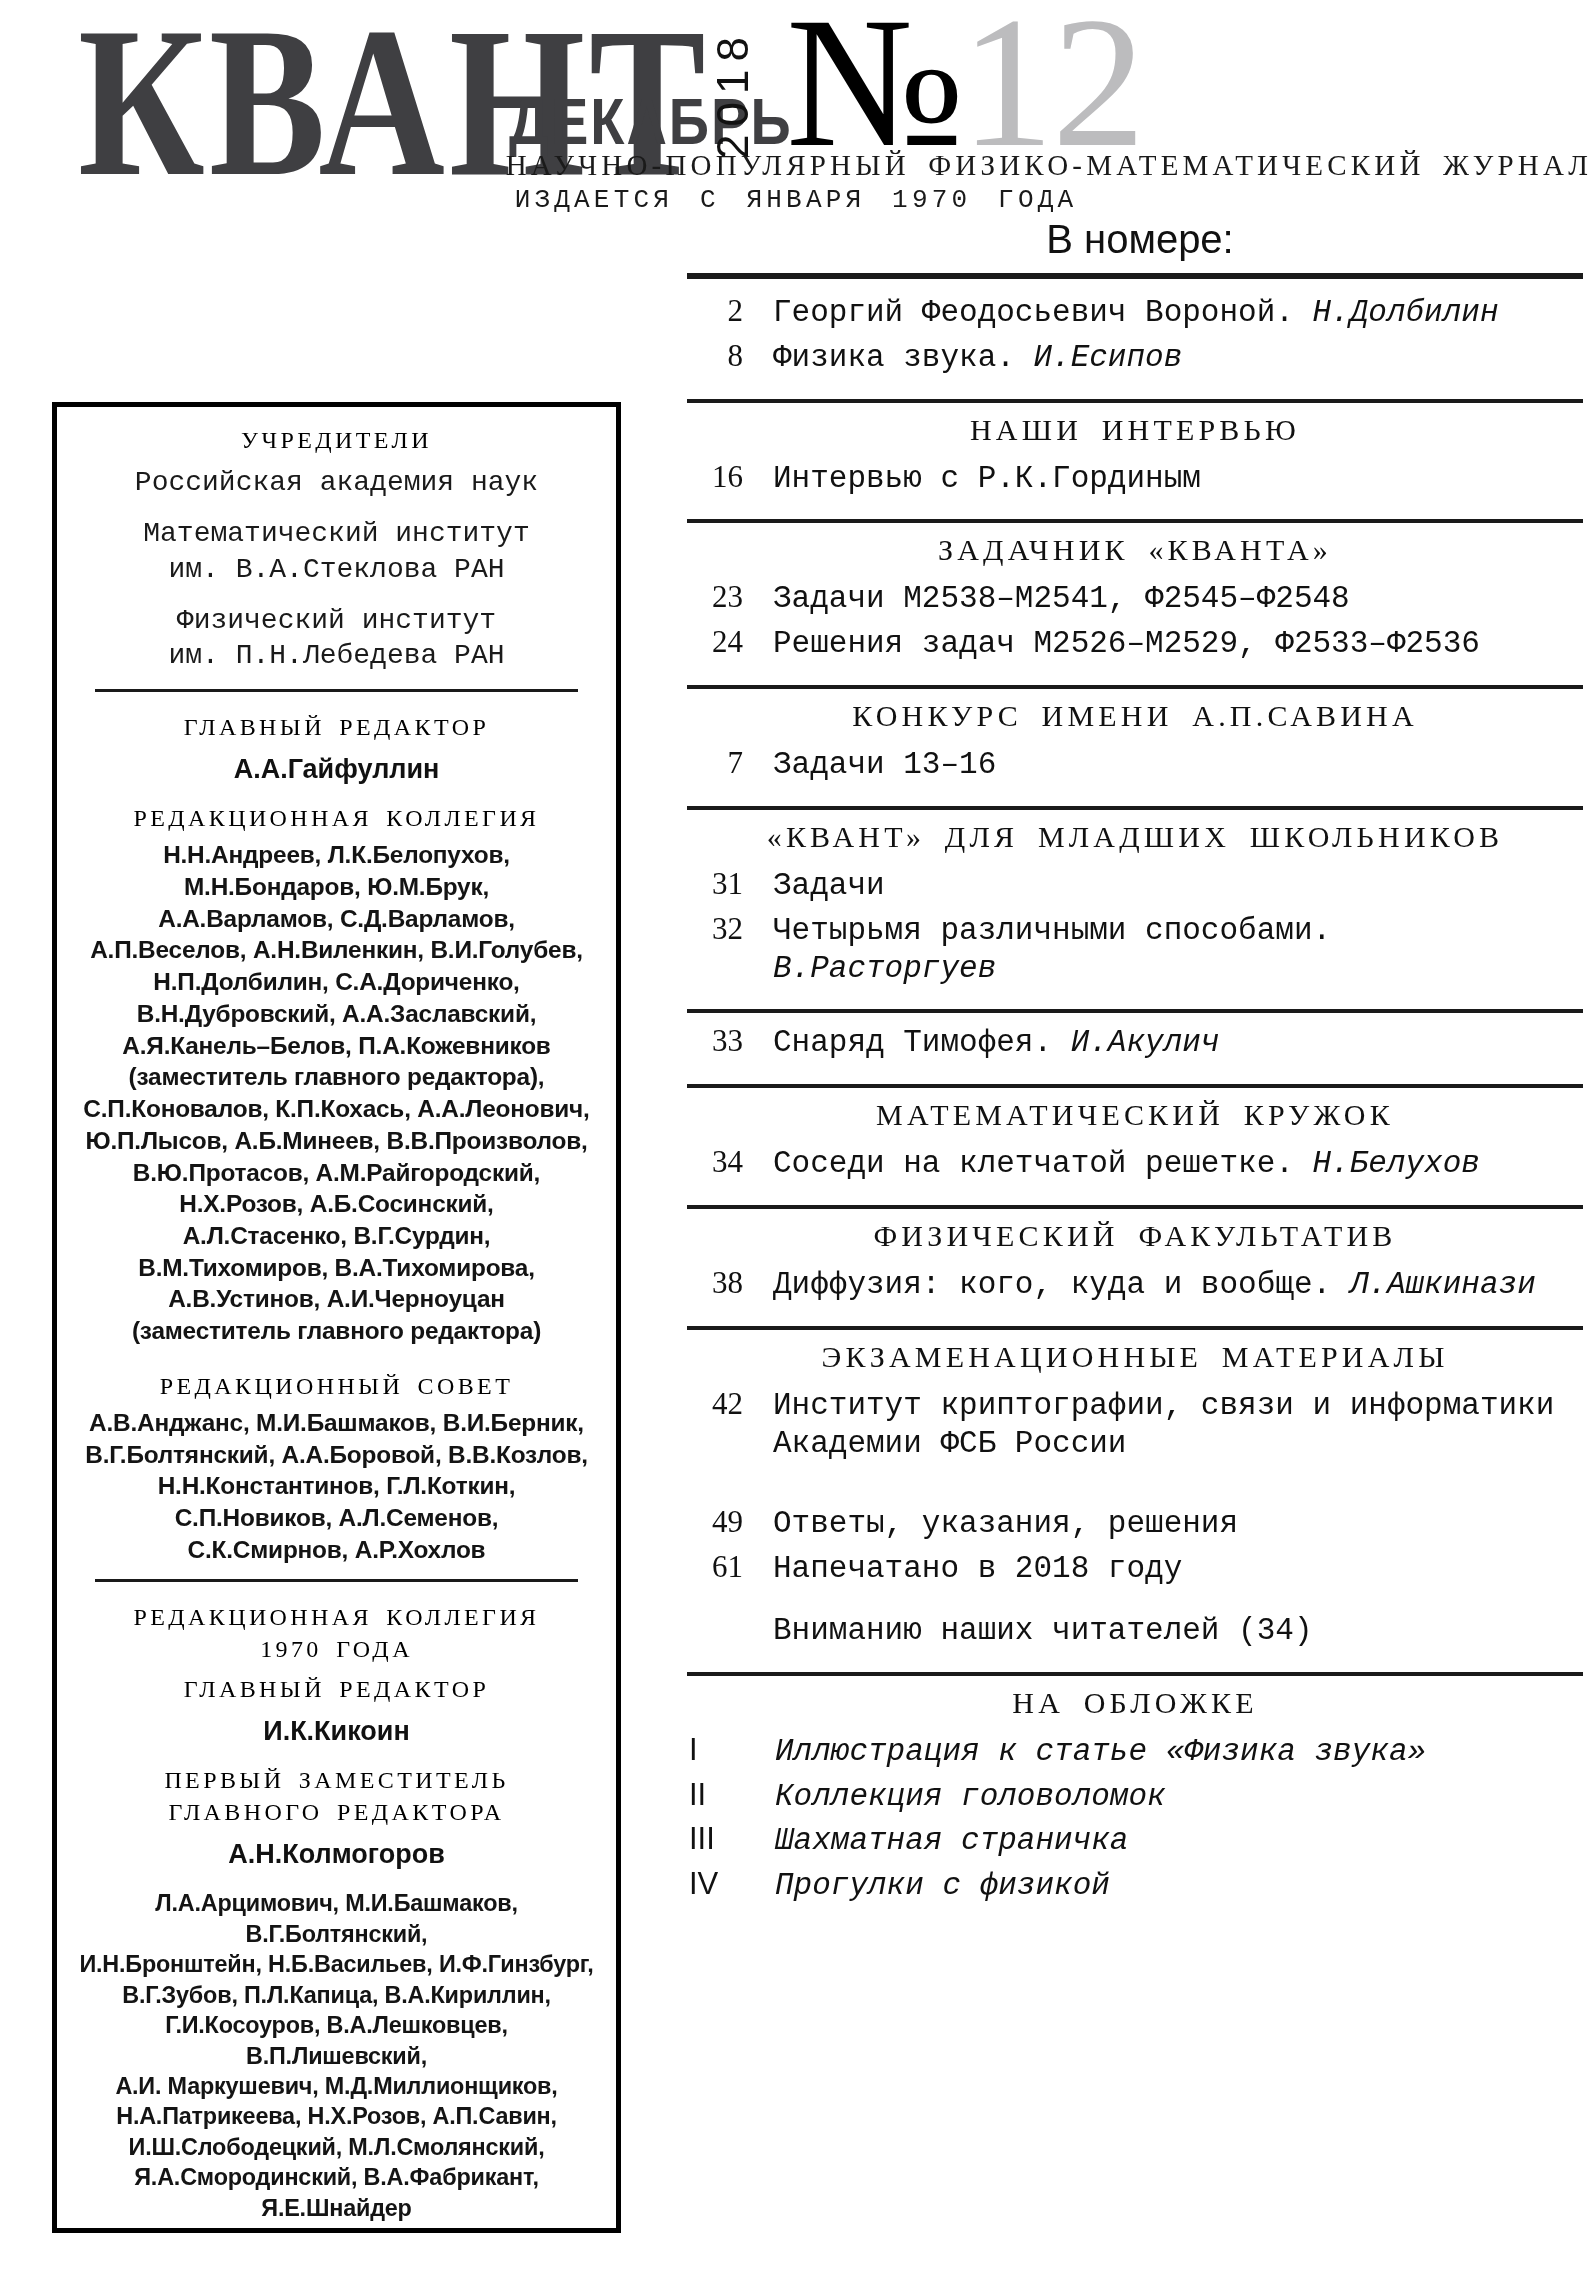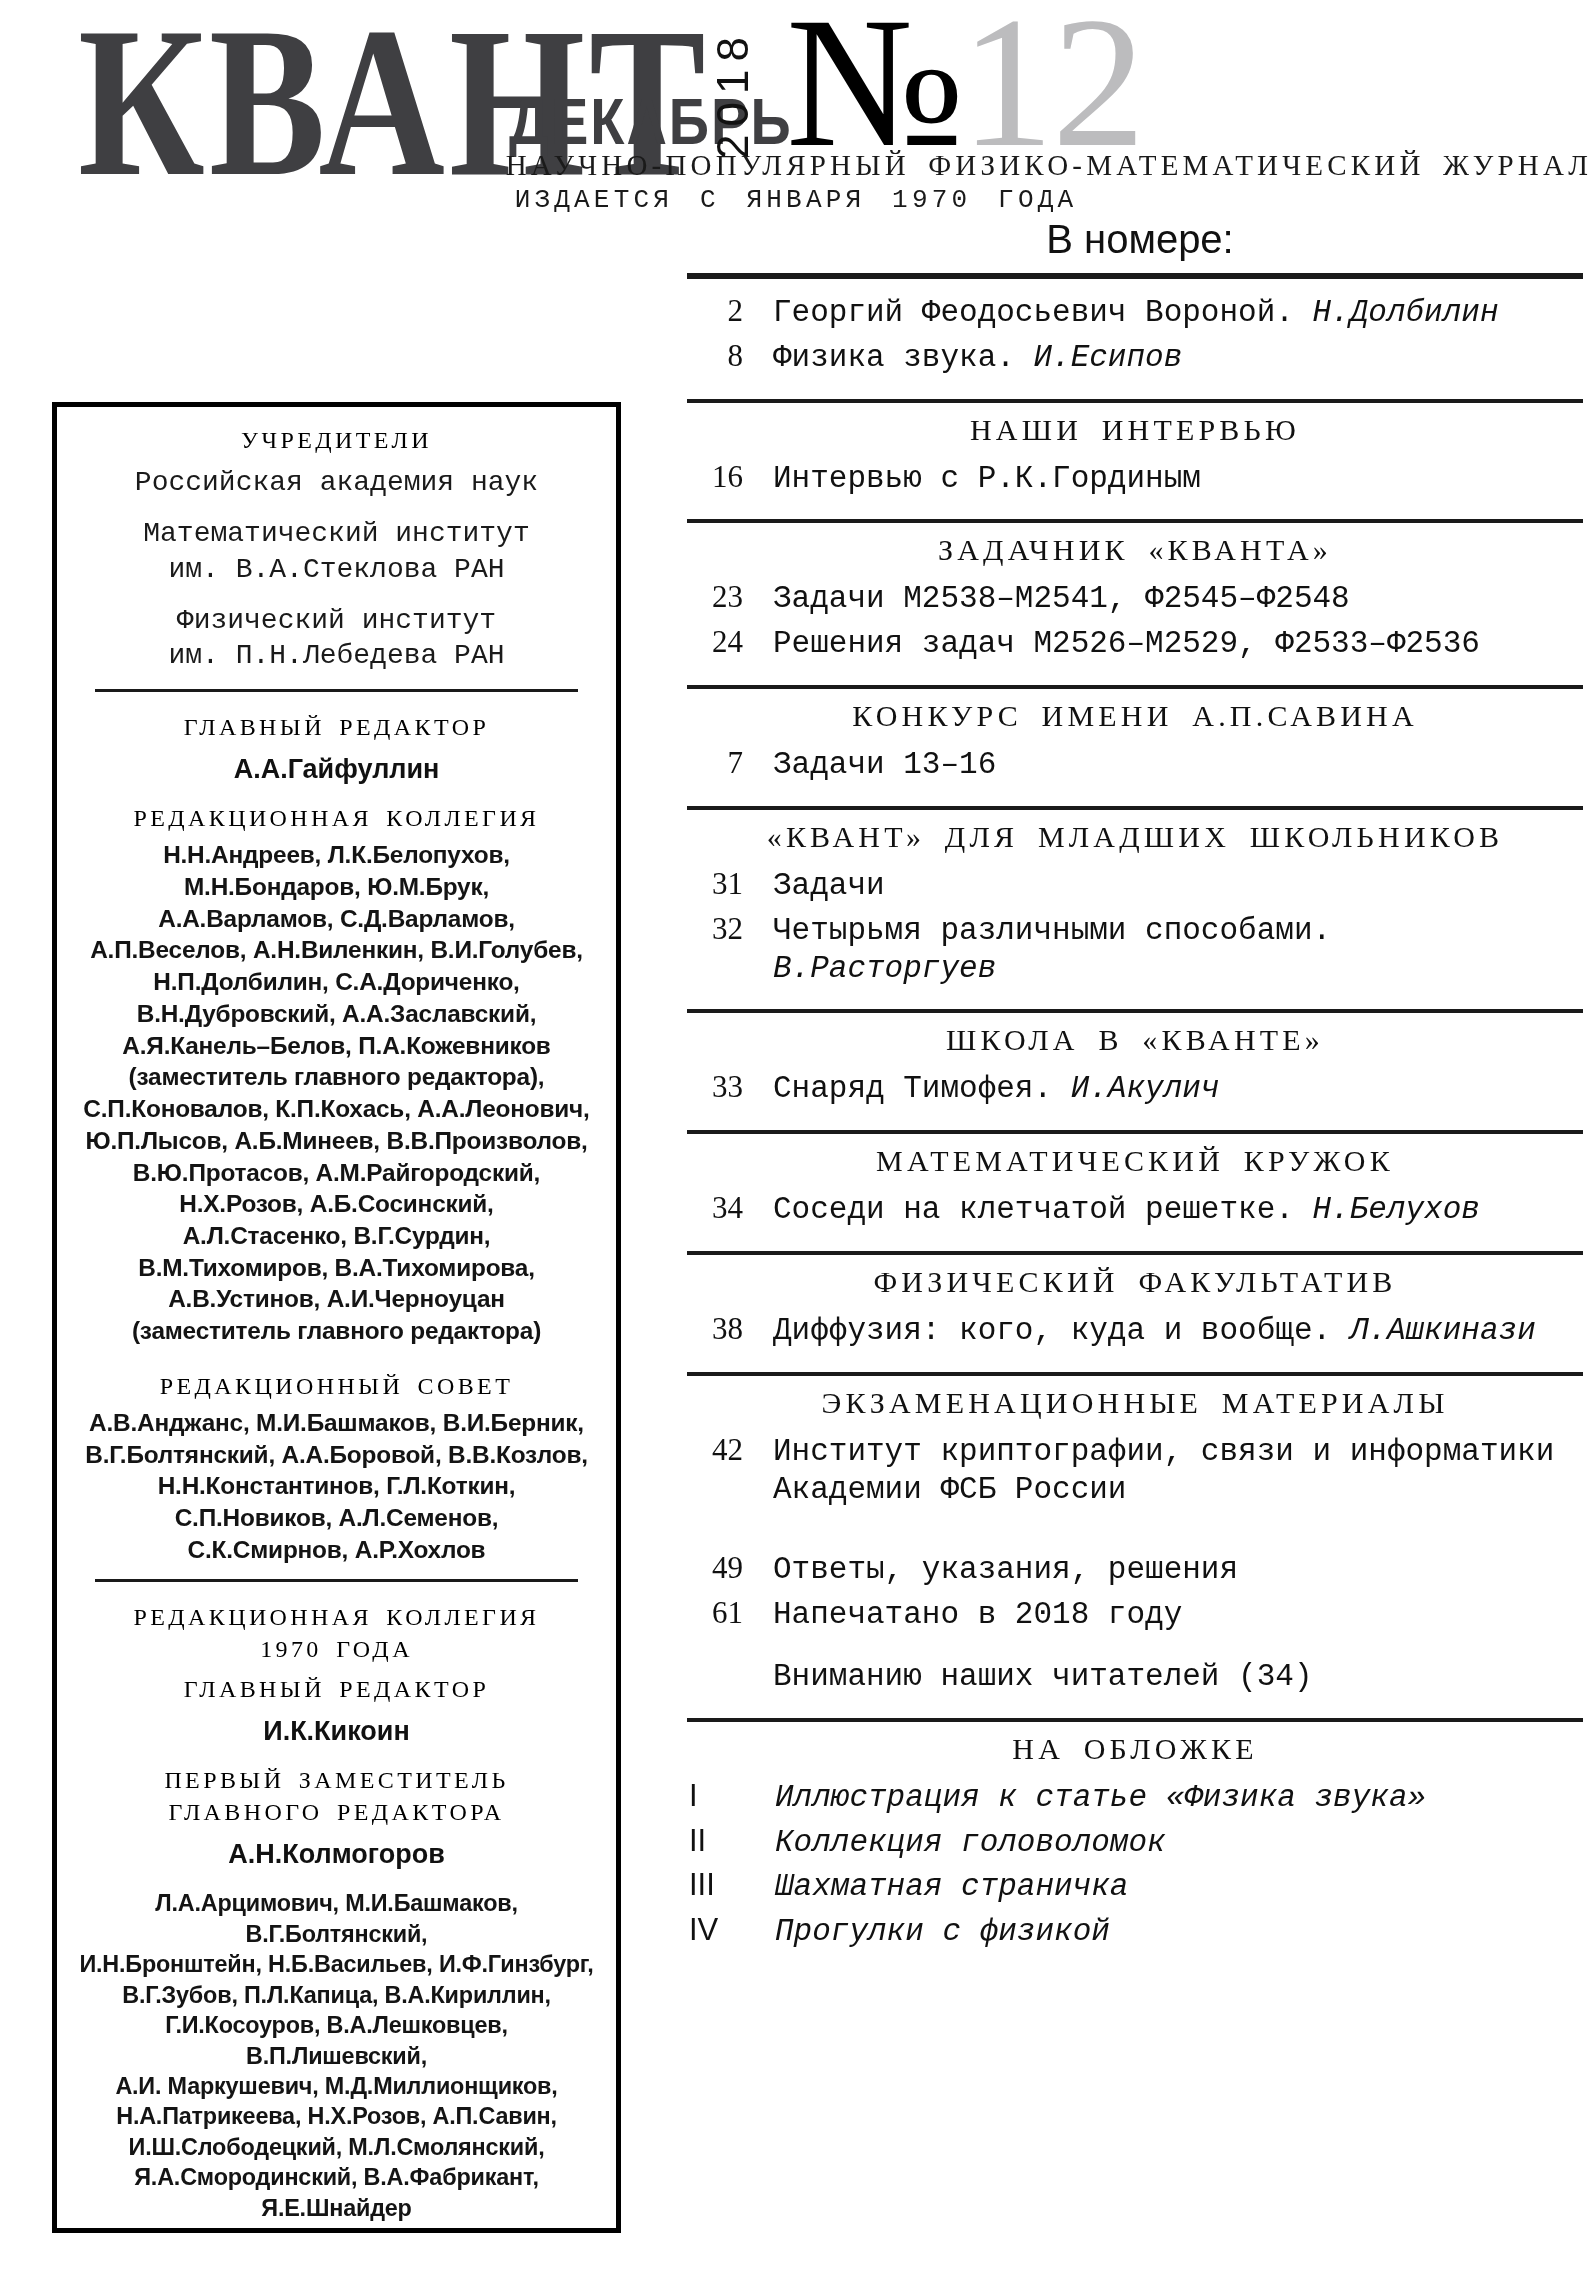--- a/index.html
+++ b/index.html
@@ -374,21 +374,20 @@
     <div class="toc-entry">
       <div class="toc-page">31</div>
       <div class="toc-text">Задачи</div>
     </div>
     <div class="toc-entry">
       <div class="toc-page">32</div>
       <div class="toc-text"><span>Четырьмя различными способами.</span><span class="cont">В.Расторгуев</span></div>
     </div>
 
     <hr class="toc-rule">
-    <div class="toc-section-title">ШКОЛА В «КВАНТЕ»</div>
     <div class="toc-entry">
       <div class="toc-page">33</div>
       <div class="toc-text"><span>Снаряд Тимофея. </span><span class="author">И.Акулич</span></div>
     </div>
 
     <hr class="toc-rule">
     <div class="toc-section-title">МАТЕМАТИЧЕСКИЙ КРУЖОК</div>
     <div class="toc-entry">
       <div class="toc-page">34</div>
       <div class="toc-text"><span>Соседи на клетчатой решетке. </span><span class="author">Н.Белухов</span></div>

